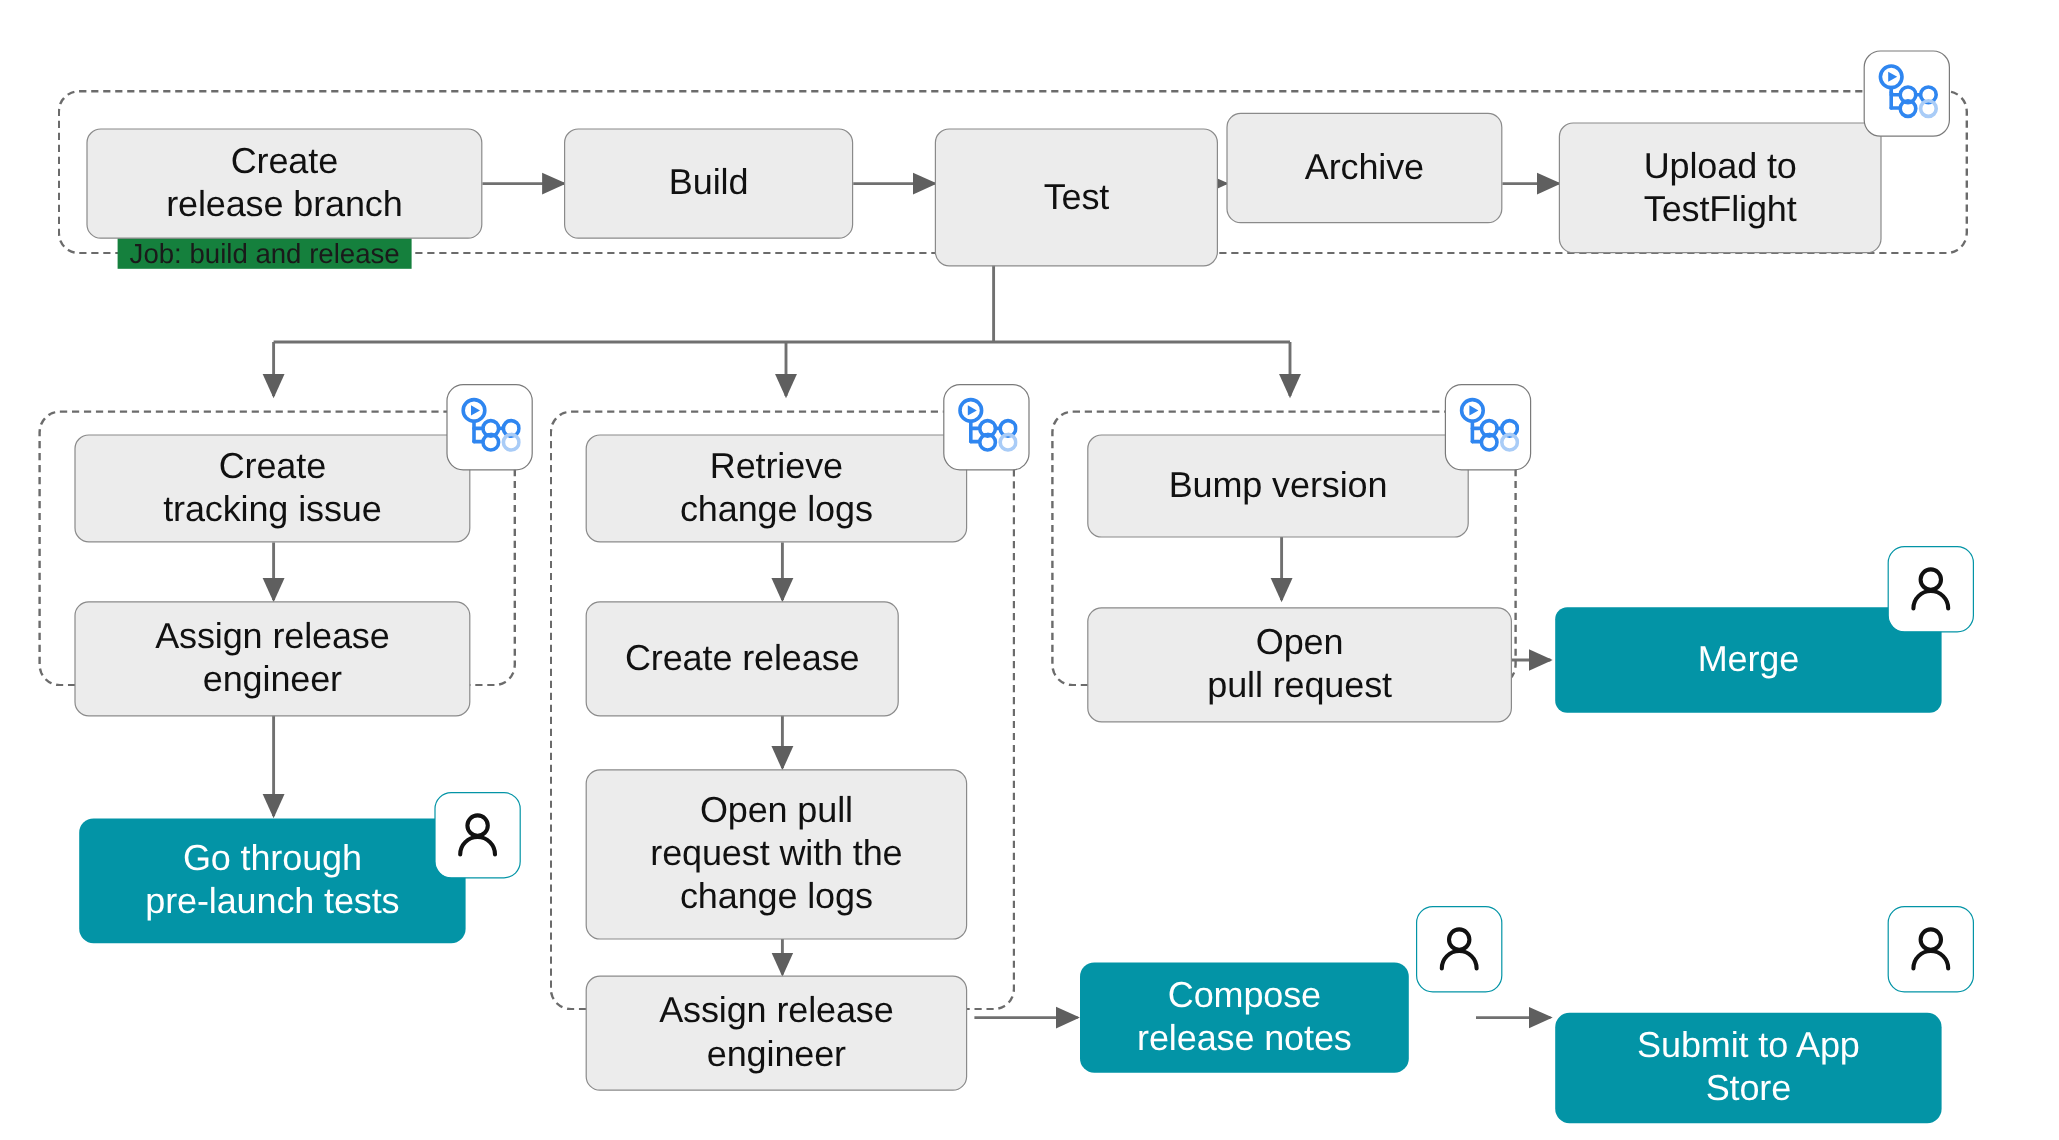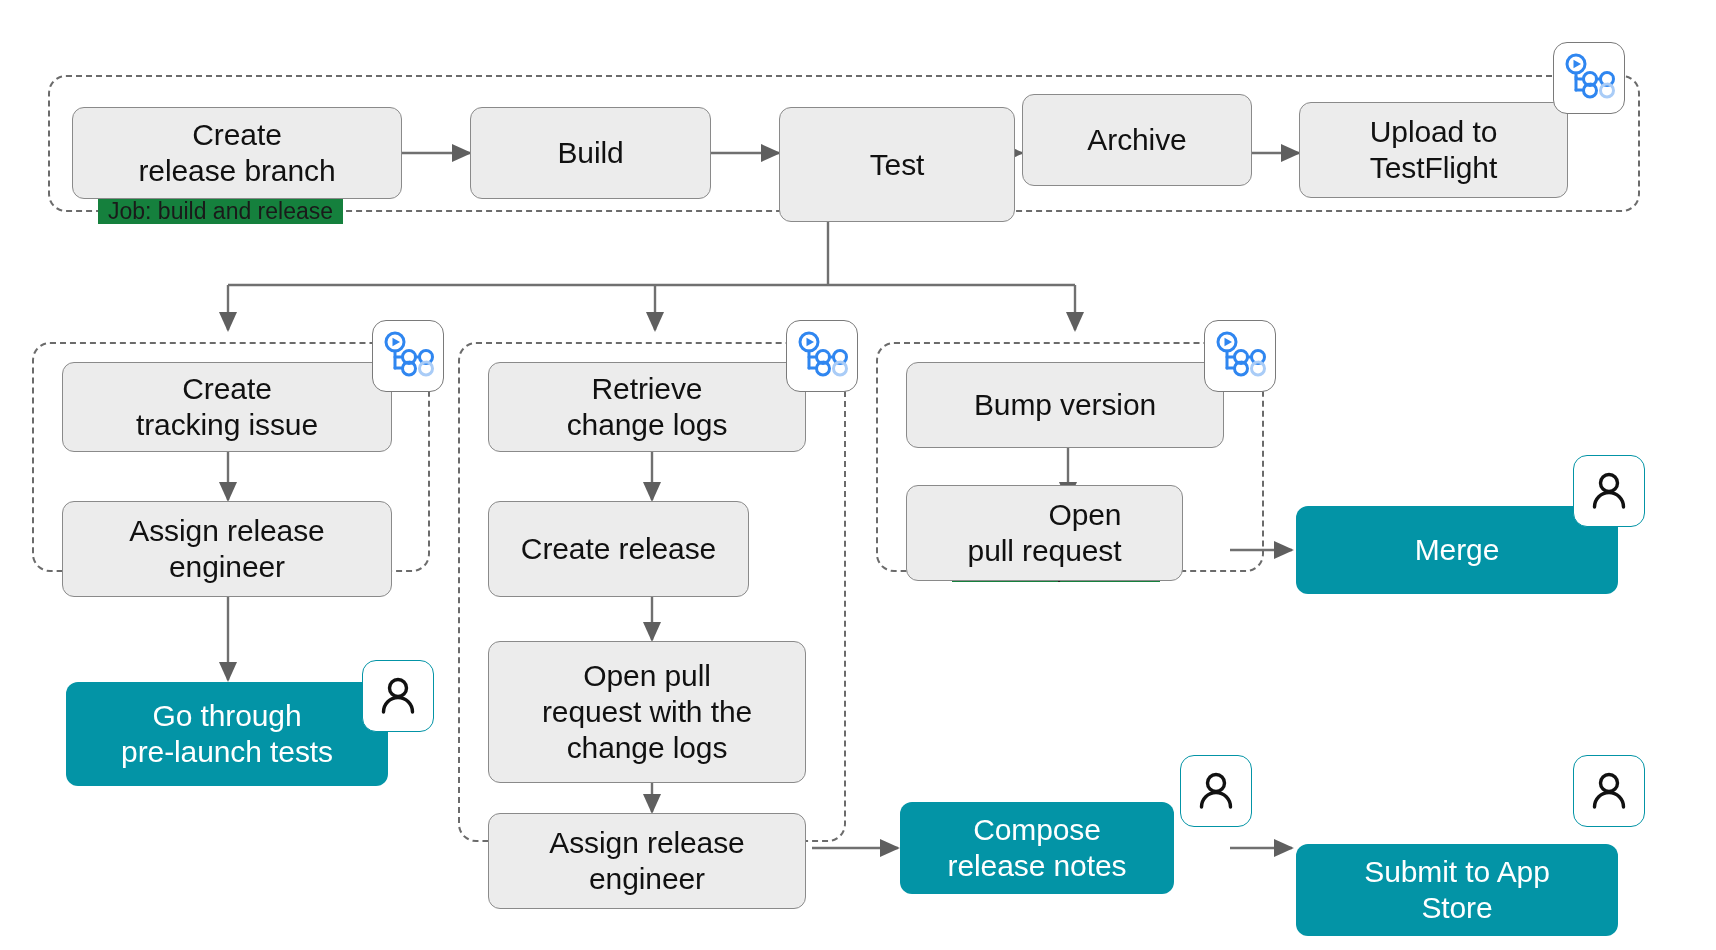--- a/index.html
+++ b/index.html
@@ -149,21 +149,21 @@
   </div>
 
   <div class="node auto" style="left:779px; top:107px; width:236px; height:115px;">
     <span>Test</span>
   </div>
 
   <div class="node auto" style="left:1022px; top:94px; width:230px; height:92px;">
     <span>Archive</span>
   </div>
 
-  <div class="node auto" style="left:1299px; top:102px; width:269px; height:96px;">
+  <div class="node auto" style="left:1299px; top:102px; width:269px; height:109px;">
     <span>
       <span>Upload to</span>
       <span>TestFlight</span>
     </span>
   </div>
 
   <div class="badge pipeline" style="left:1553px; top:42px;">
     <svg width="52" height="52" viewBox="0 0 52 52">
       <g fill="none" stroke="#2f86f0" stroke-width="3">
         <circle cx="13" cy="12" r="9"></circle>
@@ -288,21 +288,21 @@
     </svg>
   </div>
 
   <div class="job-group" style="left:876px; top:342px; width:388px; height:230px;"></div>
   <div class="job-label" style="left:952px; top:556px;">Job: bump version</div>
 
   <div class="node auto" style="left:906px; top:362px; width:318px; height:86px;">
     <span>Bump version</span>
   </div>
 
-  <div class="node auto" style="left:906px; top:485px; width:277px; height:96px;text-align:right;">
+  <div class="node auto" style="left:906px; top:506px; width:354px; height:96px;">
     <span>
       <span>Open</span>
       <span>pull request</span>
     </span>
   </div>
 
   <div class="badge pipeline" style="left:1204px; top:320px;">
     <svg width="52" height="52" viewBox="0 0 52 52">
       <g fill="none" stroke="#2f86f0" stroke-width="3">
         <circle cx="13" cy="12" r="9"></circle>
@@ -316,21 +316,21 @@
         <circle cx="44" cy="38.5" r="6.5" stroke="#a9ccf7"></circle>
       </g>
       <path d="M10.5,7.8 L18,12 L10.5,16.2 z" fill="#2f86f0"></path>
       <path d="M24,27 l2.2,2.4 l4.2,-4.6" stroke="#fff" stroke-width="2.2" fill="none" stroke-linecap="round" stroke-linejoin="round"></path>
       <path d="M41,27 l2.2,2.4 l4.2,-4.6" stroke="#fff" stroke-width="2.2" fill="none" stroke-linecap="round" stroke-linejoin="round"></path>
       <circle cx="25" cy="38.5" r="1.4" fill="#fff"></circle>
       <circle cx="29.5" cy="38.5" r="1.4" fill="#fff"></circle>
     </svg>
   </div>
 
-  <div class="node manual" style="left:1296px; top:506px; width:322px; height:88px;">
+  <div class="node manual" style="left:1296px; top:506px; width:322px; height:88px;border-radius:10px;">
     <span>Merge</span>
   </div>
   <div class="badge person" style="left:1573px; top:455px;">
     <svg width="46" height="46" viewBox="0 0 46 46">
       <circle cx="23" cy="15" r="8.5" fill="none" stroke="#111" stroke-width="3.4"></circle>
       <path d="M8.5,39 a14.5,14.5 0 0 1 29,0" fill="none" stroke="#111" stroke-width="3.4" stroke-linecap="round"></path>
     </svg>
   </div>
 
   <div class="node manual" style="left:900px; top:802px; width:274px; height:92px;justify-content:center;">

